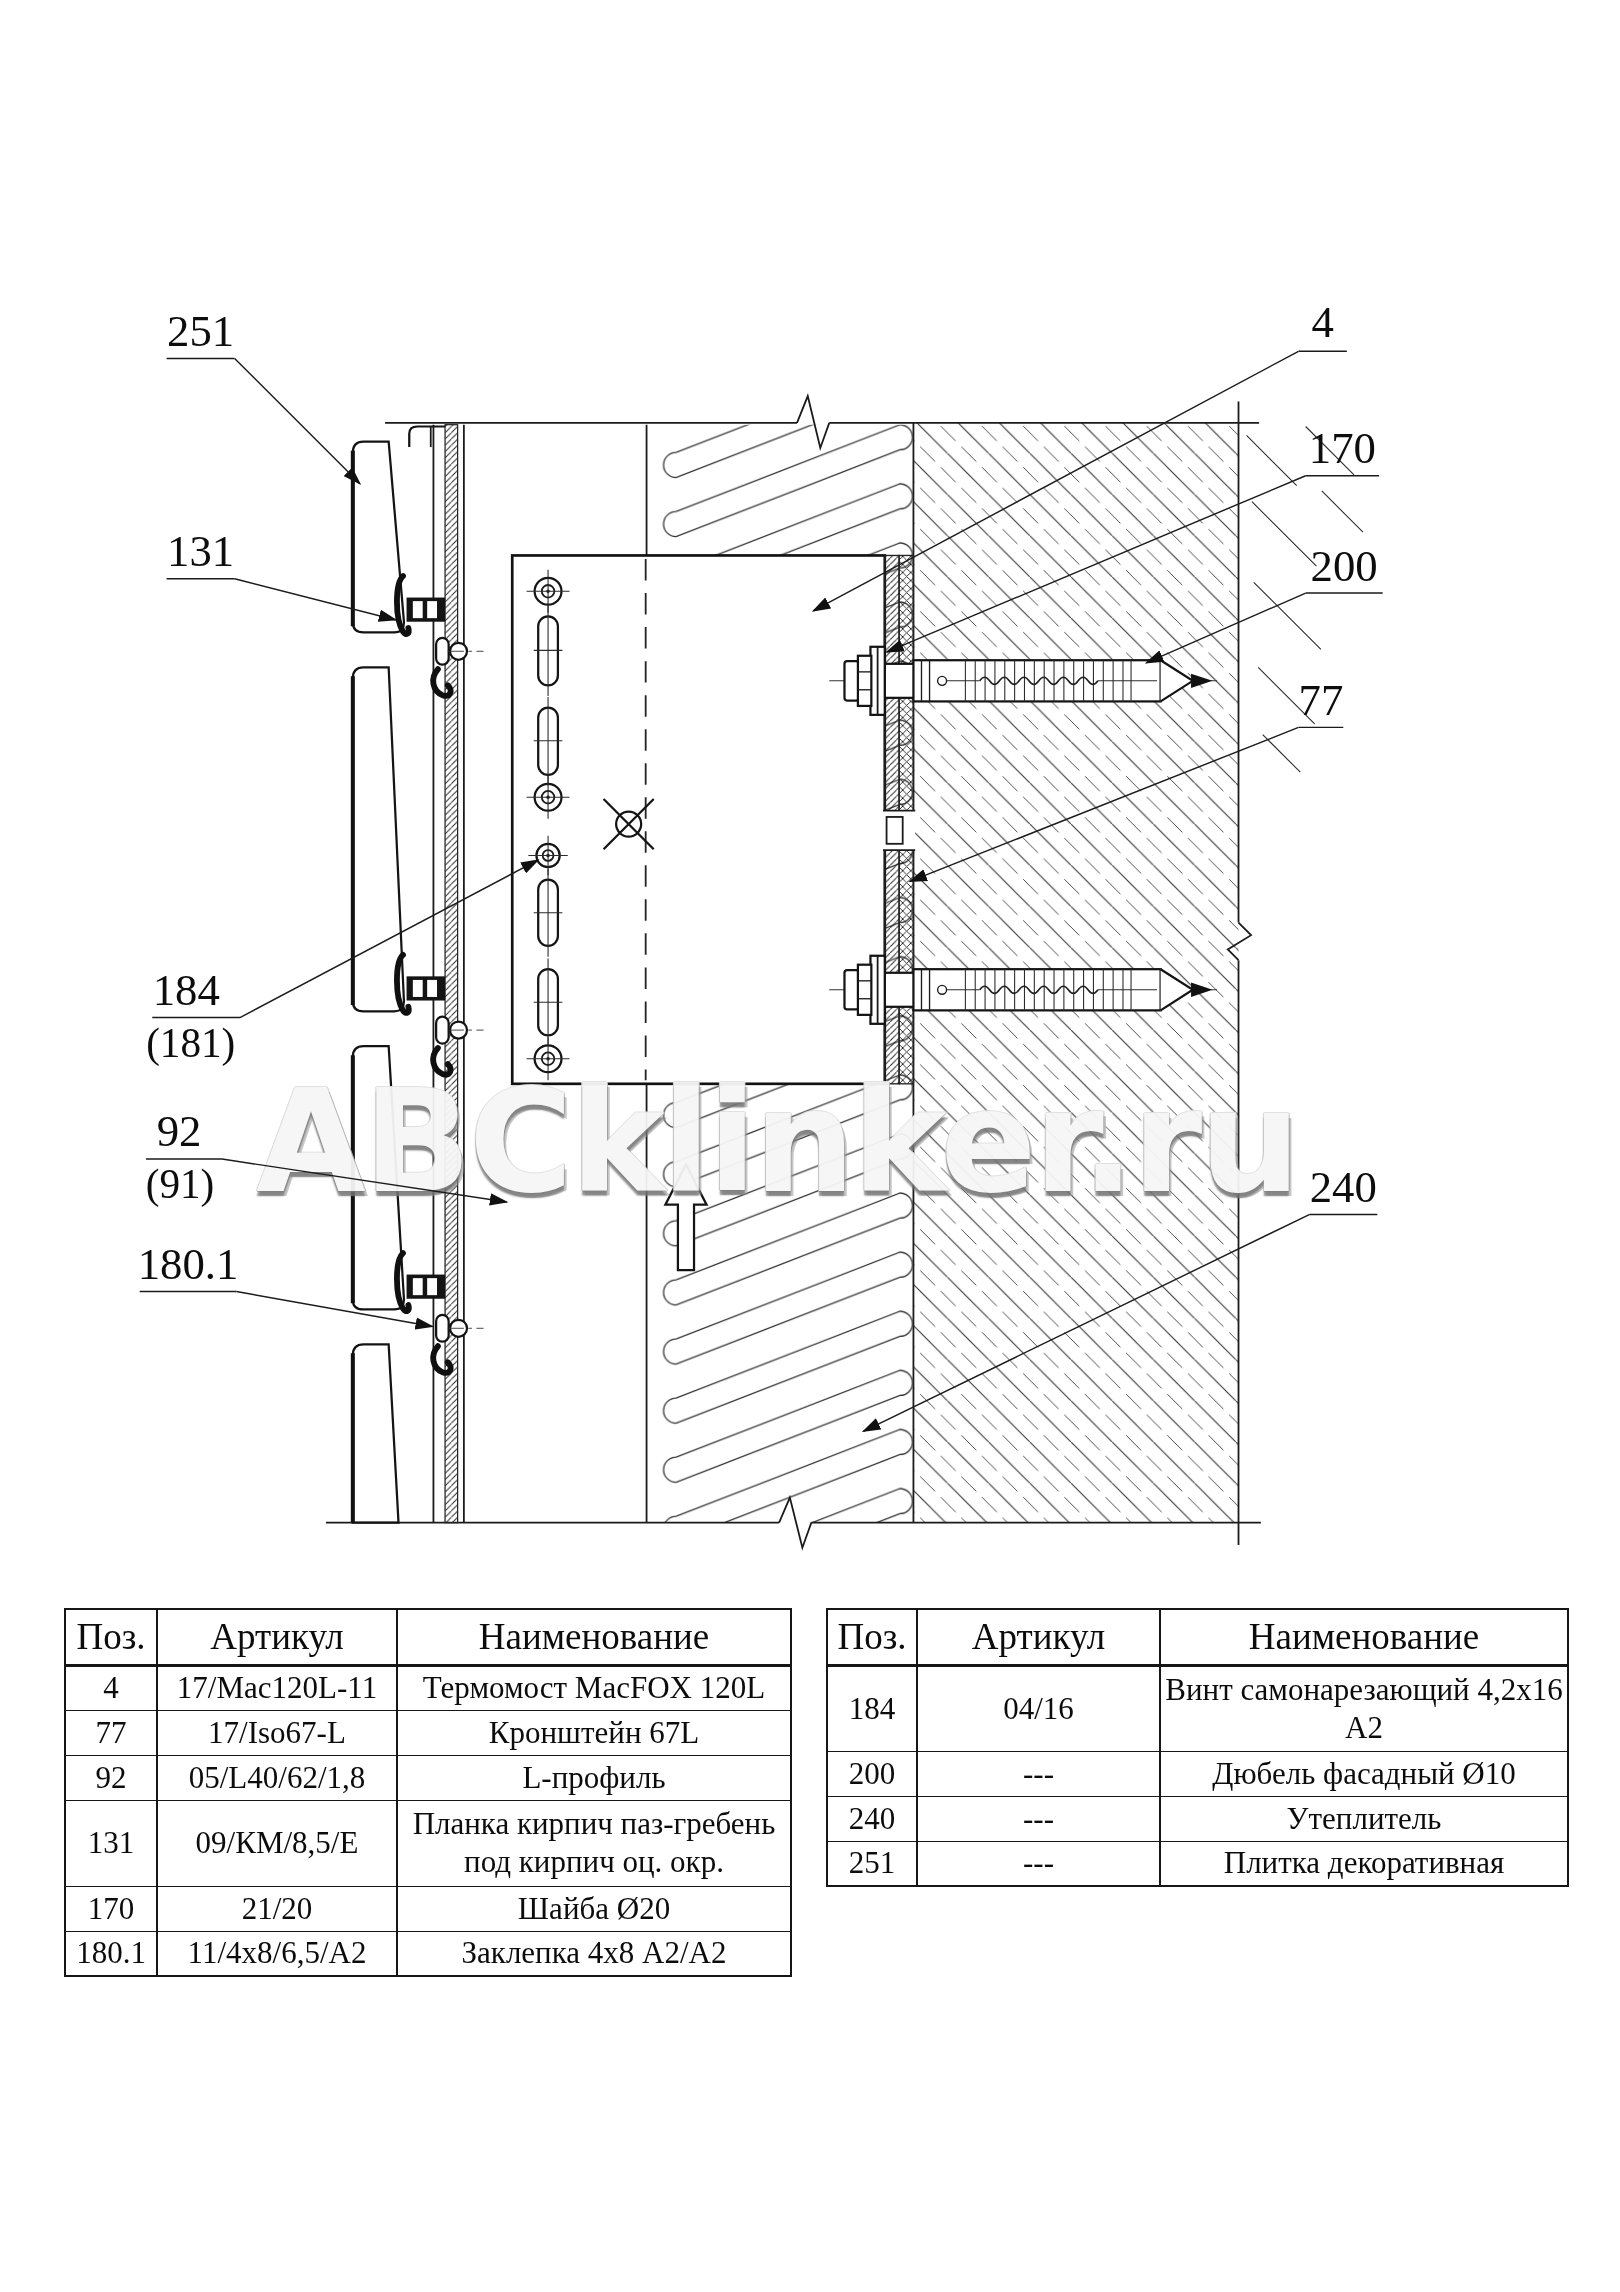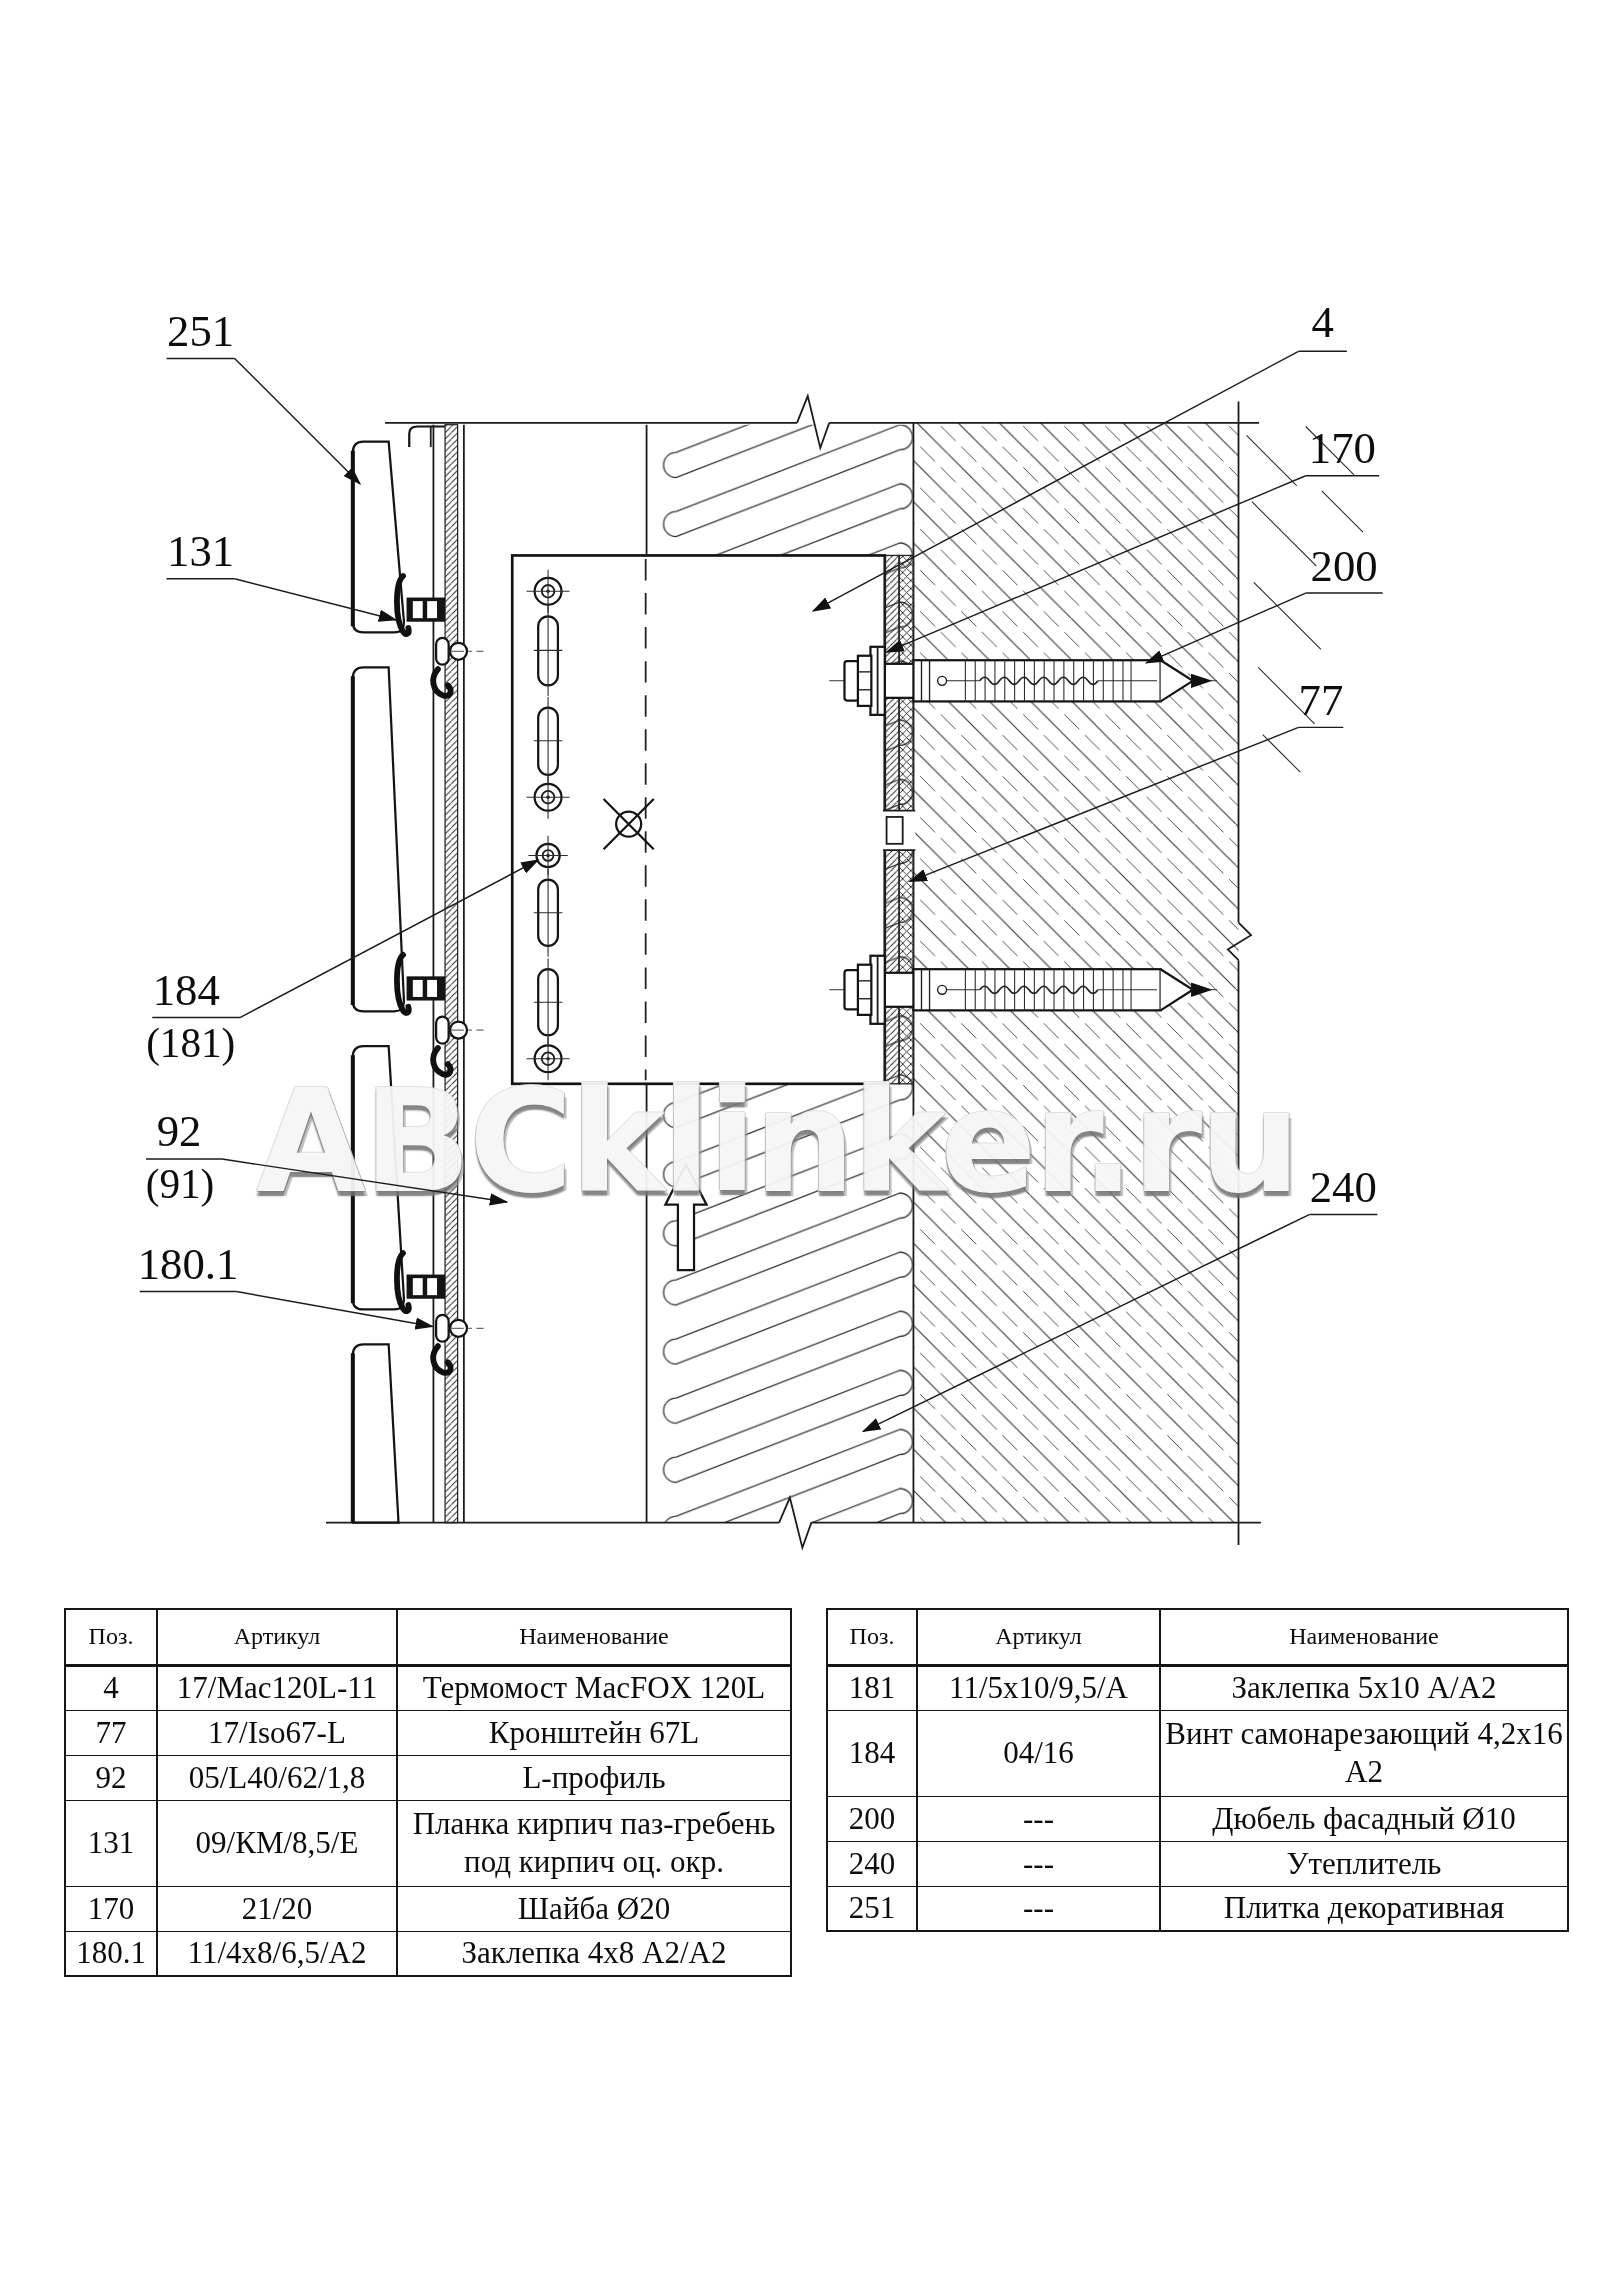--- a/index.html
+++ b/index.html
@@ -25,21 +25,21 @@
     font-family:"DejaVu Sans","Liberation Sans",sans-serif;
     font-weight:bold;font-size:142px;letter-spacing:-2.7px;line-height:170px;
     color:#f6f6f6;opacity:.95;white-space:nowrap;
     text-shadow:0 4.5px 1.8px rgba(110,110,110,.8),2.7px 5.4px 0 rgba(150,150,150,.55),
                 0 0.9px 0 #b5b5b5,0 -0.9px 0 #e0e0e0,-0.9px 0 0 #d6d6d6,0.9px 0 0 #bdbdbd;
   }
 
   table.parts{position:absolute;border-collapse:collapse;table-layout:fixed;
     font-family:"Liberation Serif",serif;font-size:31px;color:#0c0c0c;background:#fff;}
   table.parts td{border:1.8px solid #161616;vertical-align:middle;padding:0;line-height:1.22;}
-  table.parts tr.hdr td{text-align:center;font-size:24px;border-bottom-width:3.6px;}
+  table.parts tr.hdr td{text-align:center;font-size:37px;border-bottom-width:3.6px;}
   table.parts td{border-left-width:2.7px;}
   table.parts{border:2.7px solid #161616;}
   td.cpos{text-align:center;}
   td.cart,td.cname{text-align:center;padding-left:11.6px;padding-right:5.4px;}
   tr.r50{height:45px} tr.r62{height:56px} tr.r96{height:86px}
   #table-left{left:64px;top:1608px;width:726px;}
   #table-right{left:826px;top:1608px;width:742px;}
 </style>
 </head>
 <body>
@@ -285,25 +285,20 @@
       <col style="width:90px">
       <col style="width:243px">
       <col style="width:408px">
     </colgroup>
   <tbody>
       <tr class="hdr r62">
     <td>Поз.</td>
     <td>Артикул</td>
     <td>Наименование</td>
   </tr>
-  <tr class="r50">
-    <td class="cpos">181</td>
-    <td class="cart">11/5x10/9,5/А</td>
-    <td class="cname">Заклепка 5x10 А/А2</td>
-  </tr>
   <tr class="r96">
     <td class="cpos">184</td>
     <td class="cart">04/16</td>
     <td class="cname">Винт самонарезающий 4,2x16 А2</td>
   </tr>
   <tr class="r50">
     <td class="cpos">200</td>
     <td class="cart">---</td>
     <td class="cname">Дюбель фасадный Ø10</td>
   </tr>

